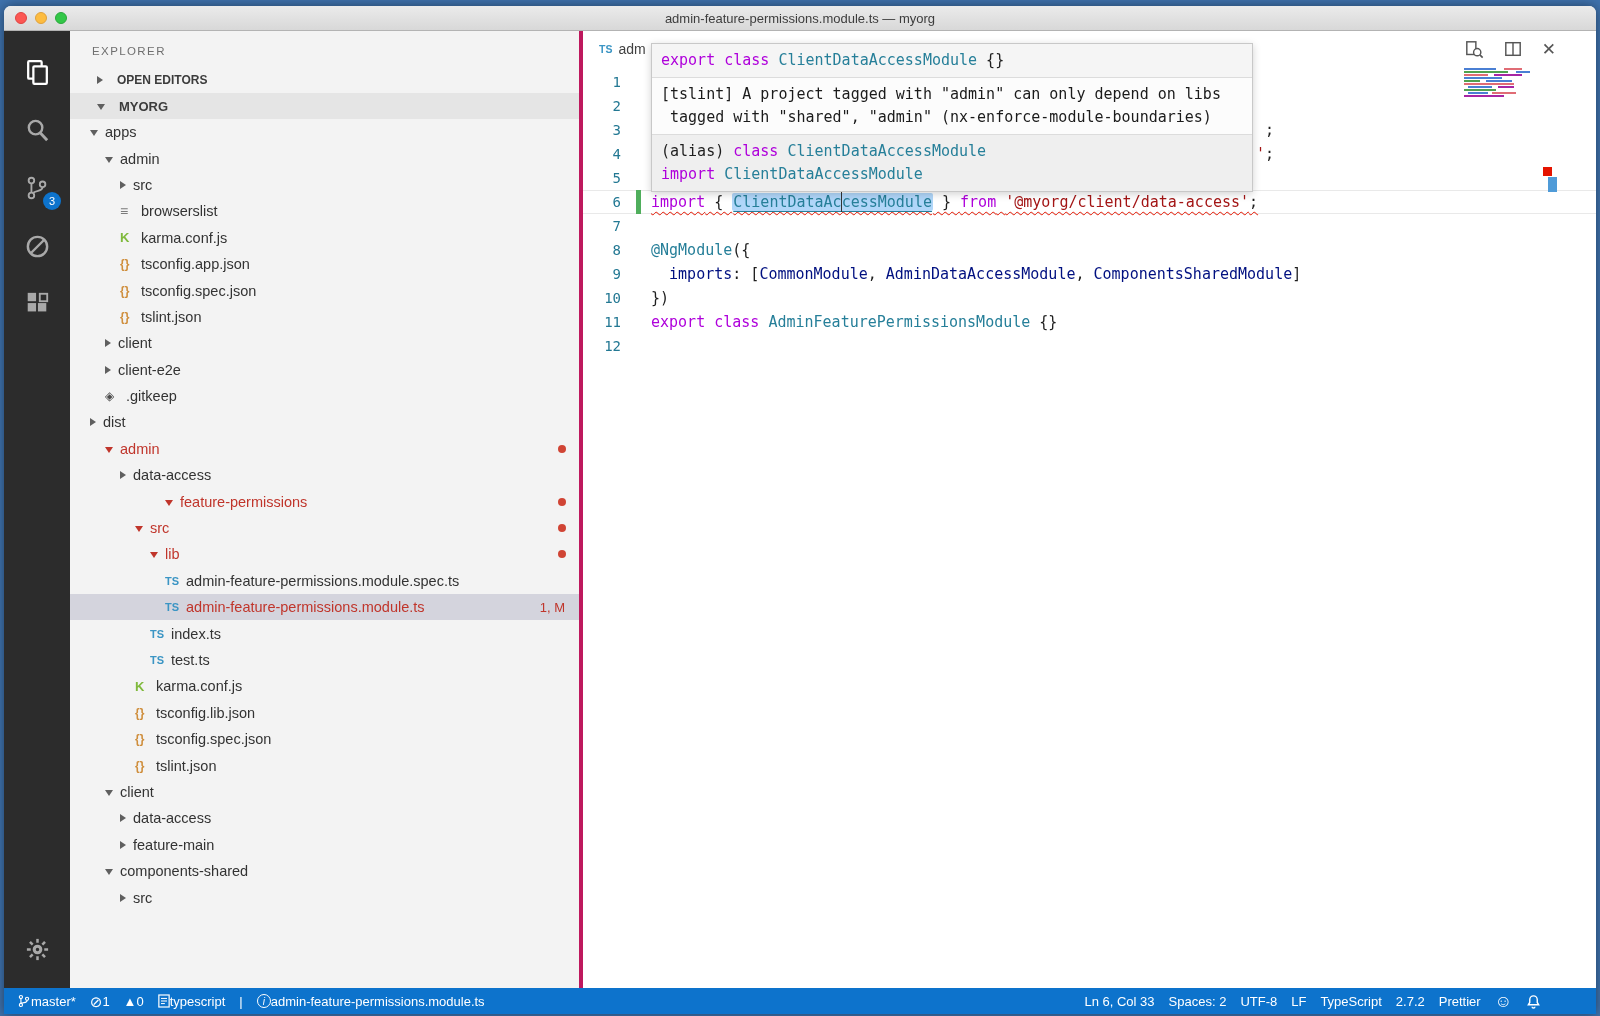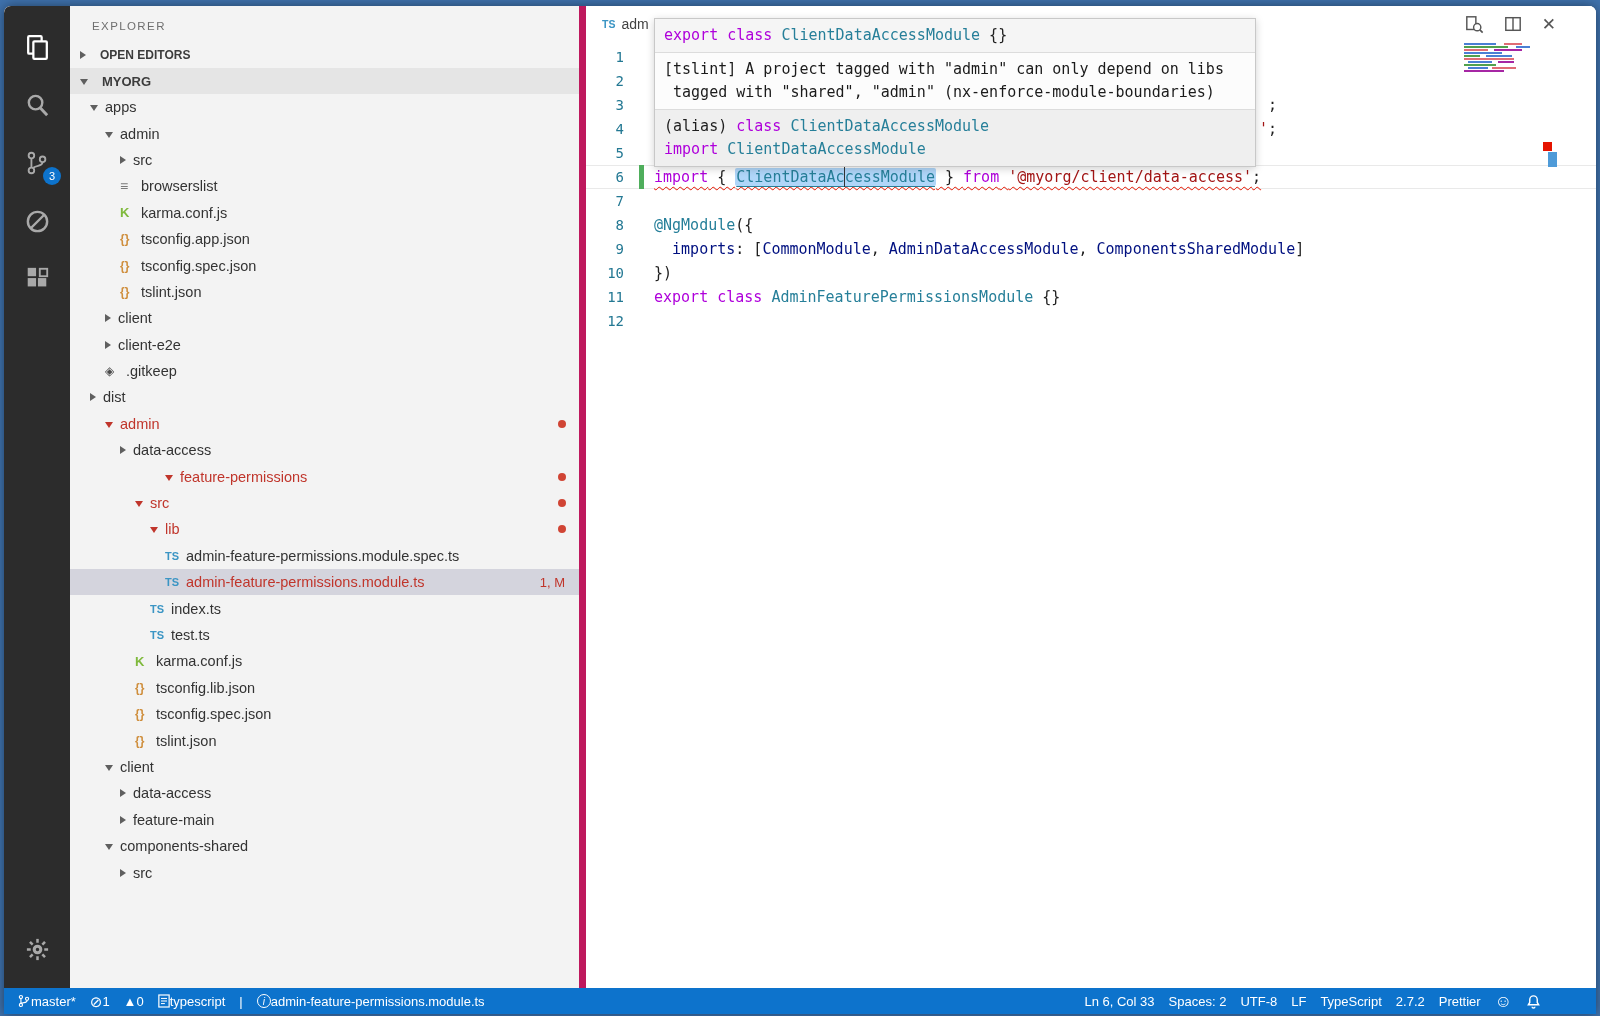--- a/index.html
+++ b/index.html
@@ -21,25 +21,25 @@
   
   .activitybar{width:66px;background:#2c2c2c;display:flex;flex-direction:column;align-items:center;
                padding-top:12px;flex:none;}
   .act-item{width:66px;height:58px;display:flex;align-items:center;justify-content:center;
             color:#a9a9a9;position:relative;cursor:pointer;flex:none;}
   .act-item.active{color:#ffffff;}
   .act-badge{position:absolute;right:9px;bottom:7px;background:#0d73cc;color:#fff;border-radius:50%;
              width:18px;height:18px;font-size:11px;display:flex;align-items:center;justify-content:center;}
   .act-bottom{margin-top:auto;margin-bottom:10px;}
   
-  .sidebar{width:509px;background:#f3f3f3;border-right:7px solid #be185d;display:flex;flex-direction:column;
+  .sidebar{width:509px;background:#f3f3f3;border-right:4px solid #be185d;display:flex;flex-direction:column;
            overflow:hidden;flex:none;}
   .sidebar-title{padding:14px 0 10px 22px;font-size:11.5px;letter-spacing:1.4px;color:#6f6f6f;flex:none;}
   .section-header{height:26px;display:flex;align-items:center;font-weight:bold;font-size:12px;color:#3c3c3c;
-                  padding-left:10px;gap:7px;flex:none;cursor:pointer;}
+                  padding-left:27px;gap:7px;flex:none;cursor:pointer;}
   .section-header.root{background:#e5e5e5;font-size:13px;}
   .tree{flex:1;overflow:hidden;}
   .tree-row{height:26.4px;display:flex;align-items:center;position:relative;color:#333333;
             font-size:14.5px;cursor:pointer;}
   .tree-row.modified{color:#c0352b;}
   .tree-row.selected{background:#d4d4dd;}
   .arrow{width:0;height:0;border-top:4px solid transparent;border-bottom:4px solid transparent;
          border-left:6px solid #5f5f5f;margin-right:7px;flex:none;}
   .arrow.down{border-left:4px solid transparent;border-right:4px solid transparent;
               border-top:6px solid #5f5f5f;border-bottom:none;margin-top:2px;}
@@ -103,20 +103,28 @@
   .sb-glyph{font-size:14px;line-height:1;}
   .info-circle{width:14px;height:14px;border:1.2px solid #fff;border-radius:50%;font-size:10px;
                display:flex;align-items:center;justify-content:center;font-style:italic;box-sizing:border-box;}
 </style>
 </head>
 <body>
 
 <div class="stage">
   <div class="window">
 
+    <div class="titlebar">
+      <div class="traffic">
+        <span class="light red"></span>
+        <span class="light yellow"></span>
+        <span class="light green"></span>
+      </div>
+      <span class="win-title">admin-feature-permissions.module.ts — myorg</span>
+    </div>
 
     <div class="main">
       <div class="activitybar">
         <div style="display:flex;flex-direction:column;align-items:center;">
             <div class="act-item active">
               <span style="display:flex;align-items:center;">
                 <svg viewBox="0 0 28 28" width="29" height="29">
                   <rect x="5" y="3" width="13" height="17" rx="1" fill="none" stroke="currentColor" stroke-width="2.2"></rect>
                   <rect x="10" y="8" width="13" height="17" rx="1" fill="#2c2c2c" stroke="currentColor" stroke-width="2.2"></rect>
                 </svg>

